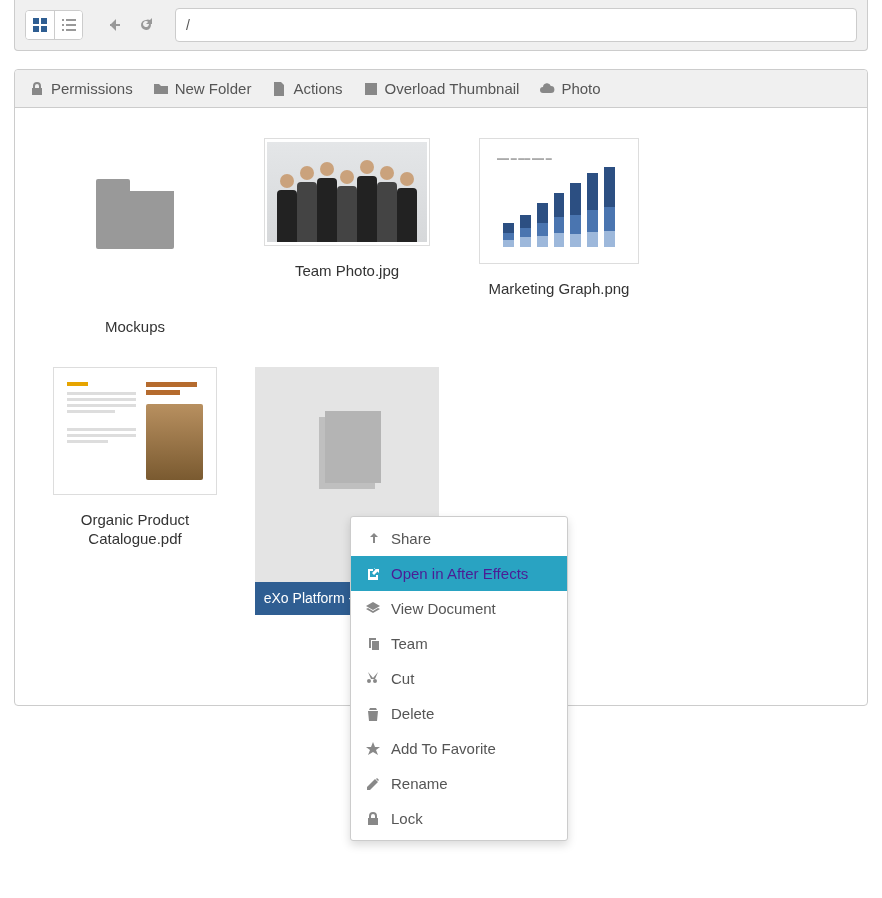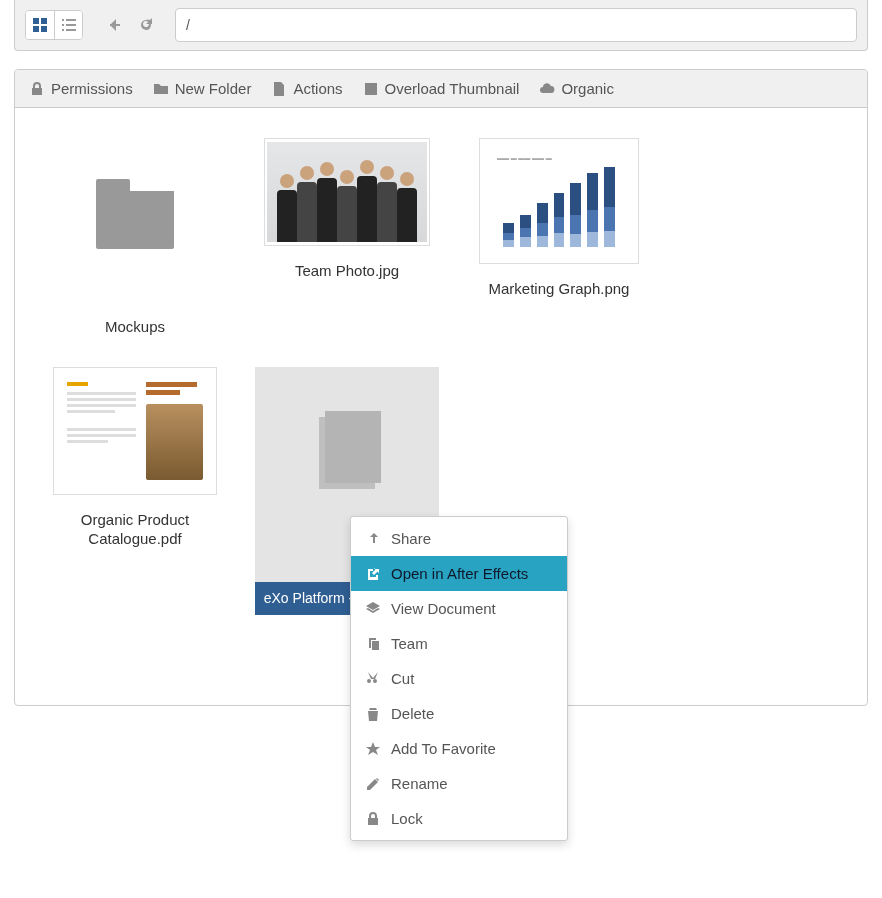--- a/index.html
+++ b/index.html
@@ -202,21 +202,21 @@
     padding:4px 0;
   }
   .ctx-item{
     display:flex; align-items:center; gap:10px;
     padding:9px 14px;
     font-size:15px;
     color:#555;
     cursor:pointer;
   }
   .ctx-item svg{ fill:#888; flex:0 0 16px;}
-  .ctx-item.highlight{ background:#29a3c2; color:#0f172a;text-align:right;}
+  .ctx-item.highlight{ background:#29a3c2; color:#4c1d95;text-align:right;}
   .ctx-item.highlight svg{ fill:#fff;}
   .icon16{width:16px;height:16px;flex:none;}
 </style>
 </head>
 <body>
 
 <div class="top-bar">
   <div class="view-toggle">
     <div class="view-btn active">
       <svg class="icon16" viewBox="0 0 16 16">
@@ -274,21 +274,21 @@
     <div class="action-item">
       <svg class="icon16" viewBox="0 0 16 16">
           <path d="M2 2h12v12H2V2zm2 8 2-2 2 2 3-4 1 1v3H4z"></path>
         </svg>
       <span>Overload Thumbnail</span>
     </div>
     <div class="action-item">
       <svg class="icon16" viewBox="0 0 16 16">
           <path d="M4 12a3 3 0 0 1 0-6 4 4 0 0 1 7.8-1A3.5 3.5 0 0 1 12 12H4zm4-7 3 3H9v3H7V8H5l3-3z"></path>
         </svg>
-      <span>Organic</span>
+      <span>Photo</span>
     </div>
   </div>
 
   <div class="grid">
 
     <div class="cell">
       <div class="thumb">
         <span class="folder-shape"></span>
       </div>
       <div class="file-label">Mockups</div>

